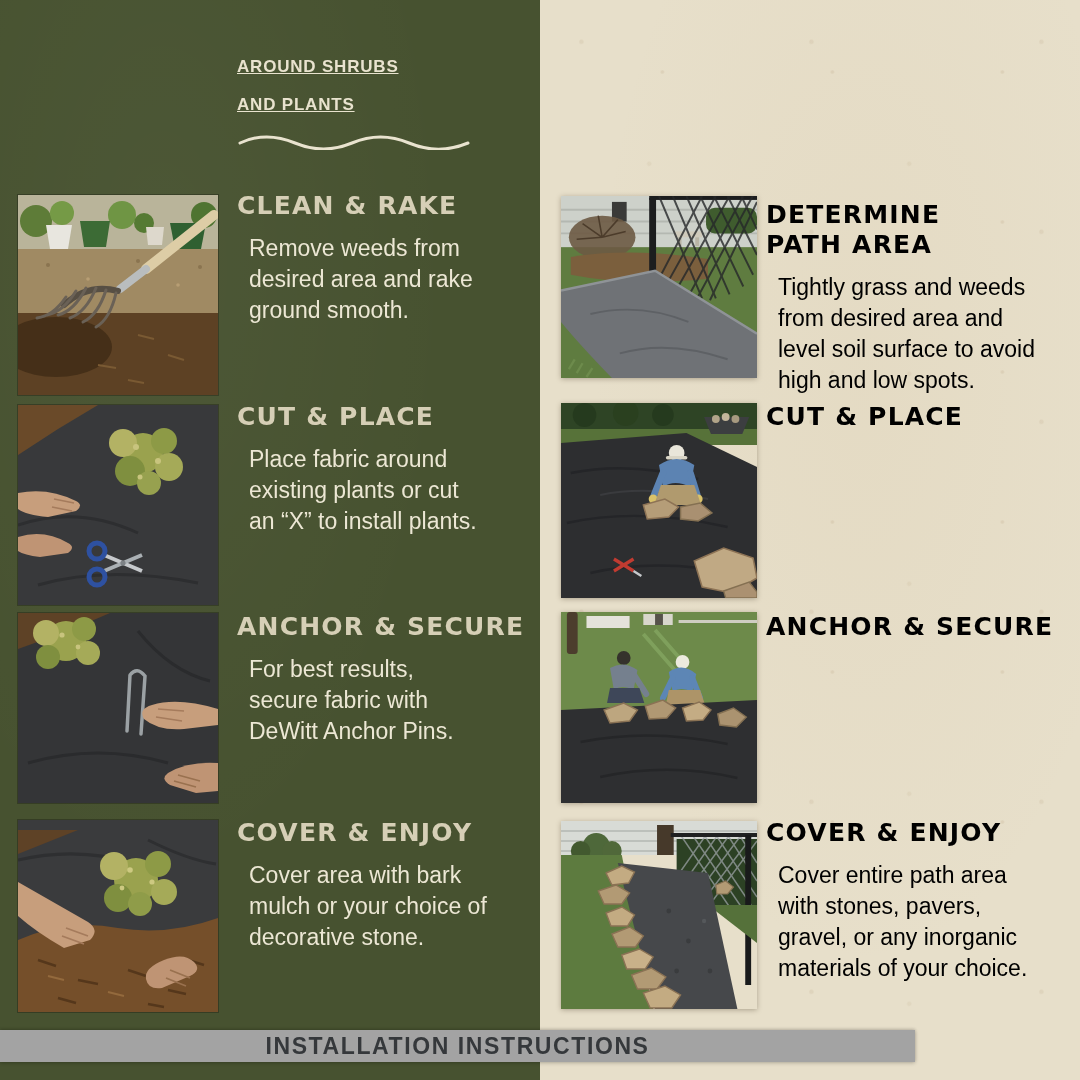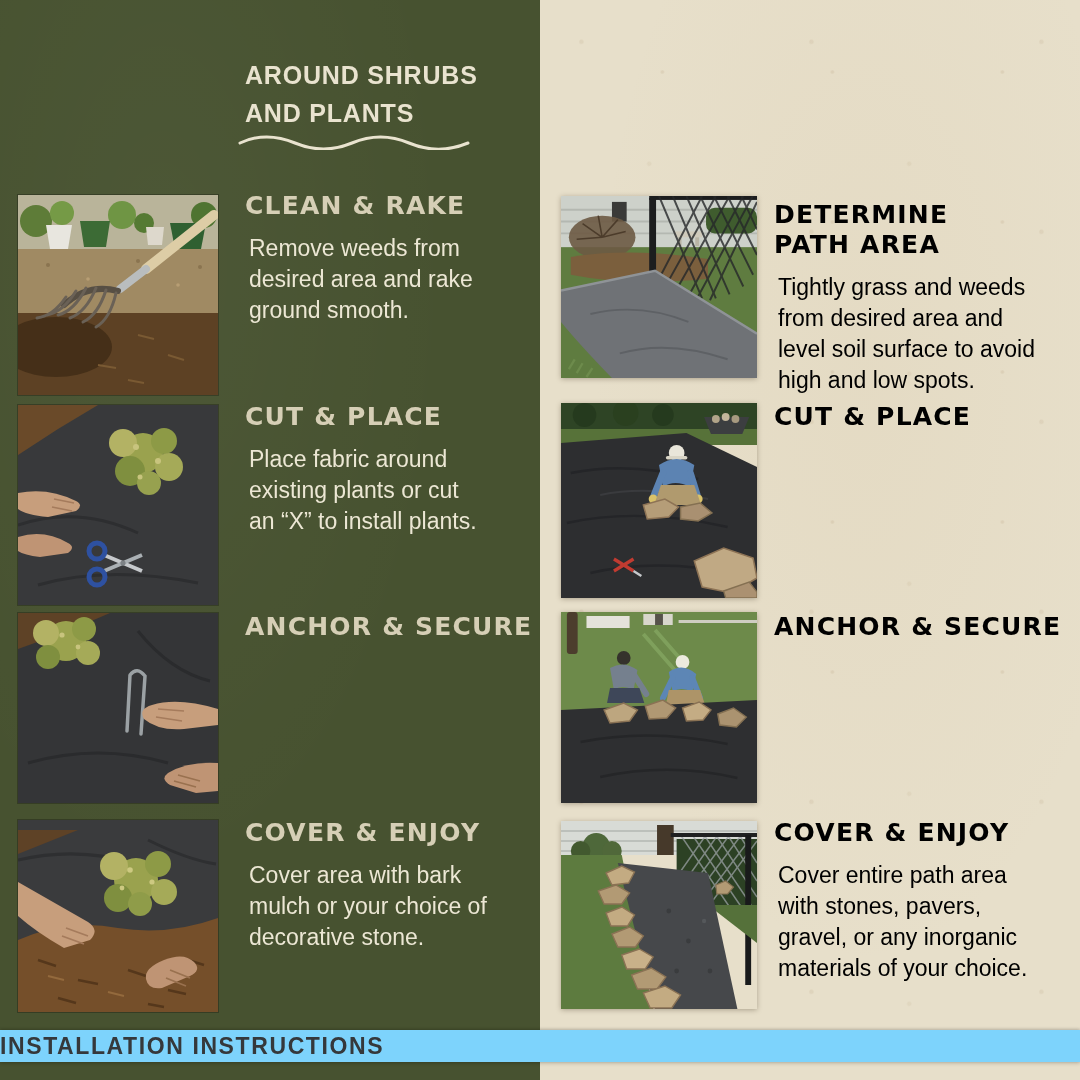--- a/index.html
+++ b/index.html
@@ -21,50 +21,50 @@
     background:
       radial-gradient(circle at 18% 22%, rgba(150,118,76,.10) 1.5px, transparent 3px),
       radial-gradient(circle at 72% 48%, rgba(150,118,76,.12) 1px, transparent 2.5px),
       radial-gradient(circle at 42% 78%, rgba(150,118,76,.08) 1.5px, transparent 3px),
       radial-gradient(ellipse at 60% 35%, rgba(190,160,110,.07), transparent 60%),
       #e7dfca;
     background-size:230px 190px,170px 150px,260px 210px,100% 100%;
   }
   
   .col-header{
-    position:absolute;margin:8px;white-space:pre-line;
-    font-weight:800;font-size:25px;line-height:38px;letter-spacing:.8px;
+    position:absolute;margin:0;white-space:pre-line;
+    font-weight:800;font-size:17px;line-height:38px;letter-spacing:.8px;text-decoration:underline;
   }
   .col-header.left{left:237px;top:48px;color:#e9e3cf;}
   .wave{position:absolute;}
   .wave.left{left:237px;top:134px;}
   
   .photo{position:absolute;overflow:hidden;}
   .photo svg{width:100%;height:100%;display:block;}
   .panel-left-photo{box-shadow:0 0 0 1px rgba(0,0,0,.25);}
   .panel-right-photo{box-shadow:0 1px 5px rgba(60,50,30,.35);}
   .step-text{position:absolute;}
   .step-title{
-    margin:0 0 6px 8px;white-space:pre-line;
+    margin:0 0 6px 0;white-space:pre-line;
     font-family:"DejaVu Sans",sans-serif;font-weight:800;
     font-size:25px;line-height:30px;letter-spacing:1.2px;
   }
   .step-body{margin:12px;white-space:pre-line;font-size:23px;line-height:31px;}
   .panel-left .step-title{color:#d6cfb6;}
   .panel-left .step-body{color:#ece7d4;}
   
   .l-photo{left:18px;width:200px;}
   .l-text{left:237px;width:300px;}
   .r-photo{left:561px;width:196px;}
   .r-text{left:766px;width:312px;}
   
   .footer-band{
-    position:absolute;left:0;top:1030px;width:1080px;height:32px;
-    background:#7dd3fc;box-shadow:0 1px 4px rgba(0,0,0,.22), 0 -1px 3px rgba(0,0,0,.15);
-    display:flex;align-items:center;justify-content:flex-start;
+    position:absolute;left:0;top:1030px;width:915px;height:32px;
+    background:#a3a3a3;box-shadow:0 1px 4px rgba(0,0,0,.22), 0 -1px 3px rgba(0,0,0,.15);
+    display:flex;align-items:center;justify-content:center;
   }
   .footer-label{
     color:#35383b;font-weight:700;font-size:23px;letter-spacing:1.6px;
   }
 </style>
 </head>
 <body>
 
 <div class="canvas">
 
@@ -155,20 +155,23 @@
         <path d="M120 18 Q152 58 192 68 M10 150 Q80 130 150 150" stroke="#2a2b2d" stroke-width="3" fill="none"></path>
         <path d="M112 62 q7 -9 15 1 l-4 58 M112 62 l-3 56" stroke="#9ba1a4" stroke-width="3.5" fill="none" stroke-linecap="round"></path>
         <path d="M200 96 Q160 84 134 92 Q120 96 126 106 Q140 118 166 116 L200 112 Z" fill="#c79e7c"></path>
         <path d="M140 96 l26 2 M138 104 l26 4" stroke="#a57b5c" stroke-width="1.6"></path>
         <path d="M200 150 Q170 148 150 160 Q142 166 152 172 L178 180 L200 178 Z" fill="#bf9474"></path>
         <path d="M160 162 l22 6 M156 168 l22 6" stroke="#99714f" stroke-width="1.6"></path>
       </svg>
     </div>
     <div class="step-text l-text" style="top:612px;">
       <h3 class="step-title">ANCHOR &amp; SECURE</h3>
+      <p class="step-body">For best results,
+secure fabric with
+DeWitt Anchor Pins.</p>
     </div>
 
     <div class="photo l-photo panel-left-photo" style="top:820px;height:192px;">
       <svg viewBox="0 0 200 192" preserveAspectRatio="none">
         <rect width="200" height="192" fill="#3a3b3d"></rect>
         <path d="M0 40 Q60 26 120 44 M130 20 Q170 40 198 44" stroke="#2e2f31" stroke-width="3" fill="none"></path>
         <path d="M0 10 H60 L20 26 L0 34 Z" fill="#5e4226"></path>
         <path d="M0 120 Q50 98 100 108 Q150 116 200 98 L200 192 L0 192 Z" fill="#754f2a"></path>
         <path d="M20 140 l18 6 M60 160 l20 4 M110 150 l18 6 M150 170 l18 4 M40 178 l18 5 M130 184 l16 3 M170 140 l16 5" stroke="#55371b" stroke-width="2.4"></path>
         <path d="M30 156 l16 4 M90 172 l16 4 M150 152 l14 4" stroke="#936a3d" stroke-width="2"></path>

